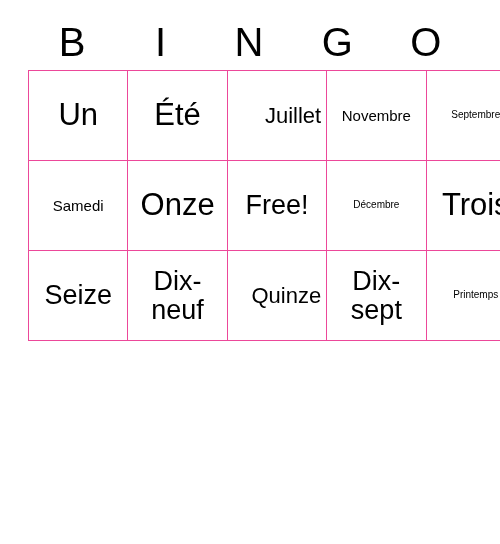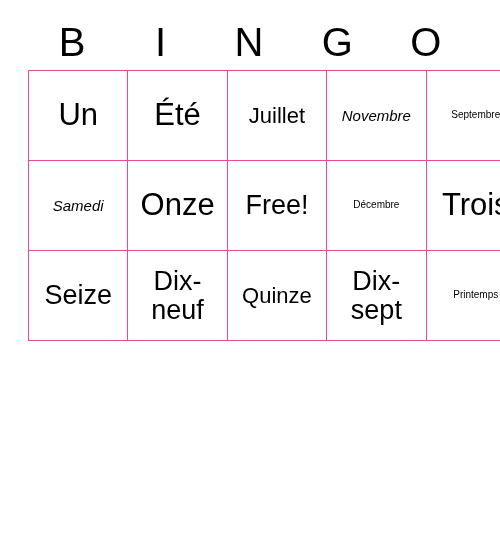--- a/index.html
+++ b/index.html
@@ -52,22 +52,22 @@
   }
   .cell-text {
     display: block;
     line-height: 1.05;
     font-weight: 400;
     color: #000000;
   }
   
   .sz-xl { font-size: 31px; }
   .sz-lg { font-size: 27px; }
-  .sz-md { font-size: 22px; }
-  .sz-sm { font-size: 15px; font-style: italic; }
+  .sz-md { font-size: 22px; text-align: right; }
+  .sz-sm { font-size: 15px; }
   .sz-xs { font-size: 10px; }
 </style>
 </head>
 <body style="background: rgb(255, 255, 255);">
 
 <div id="card">
 
   <div id="header-row">
     <div class="header-letter">B</div>
     <div class="header-letter">I</div>

